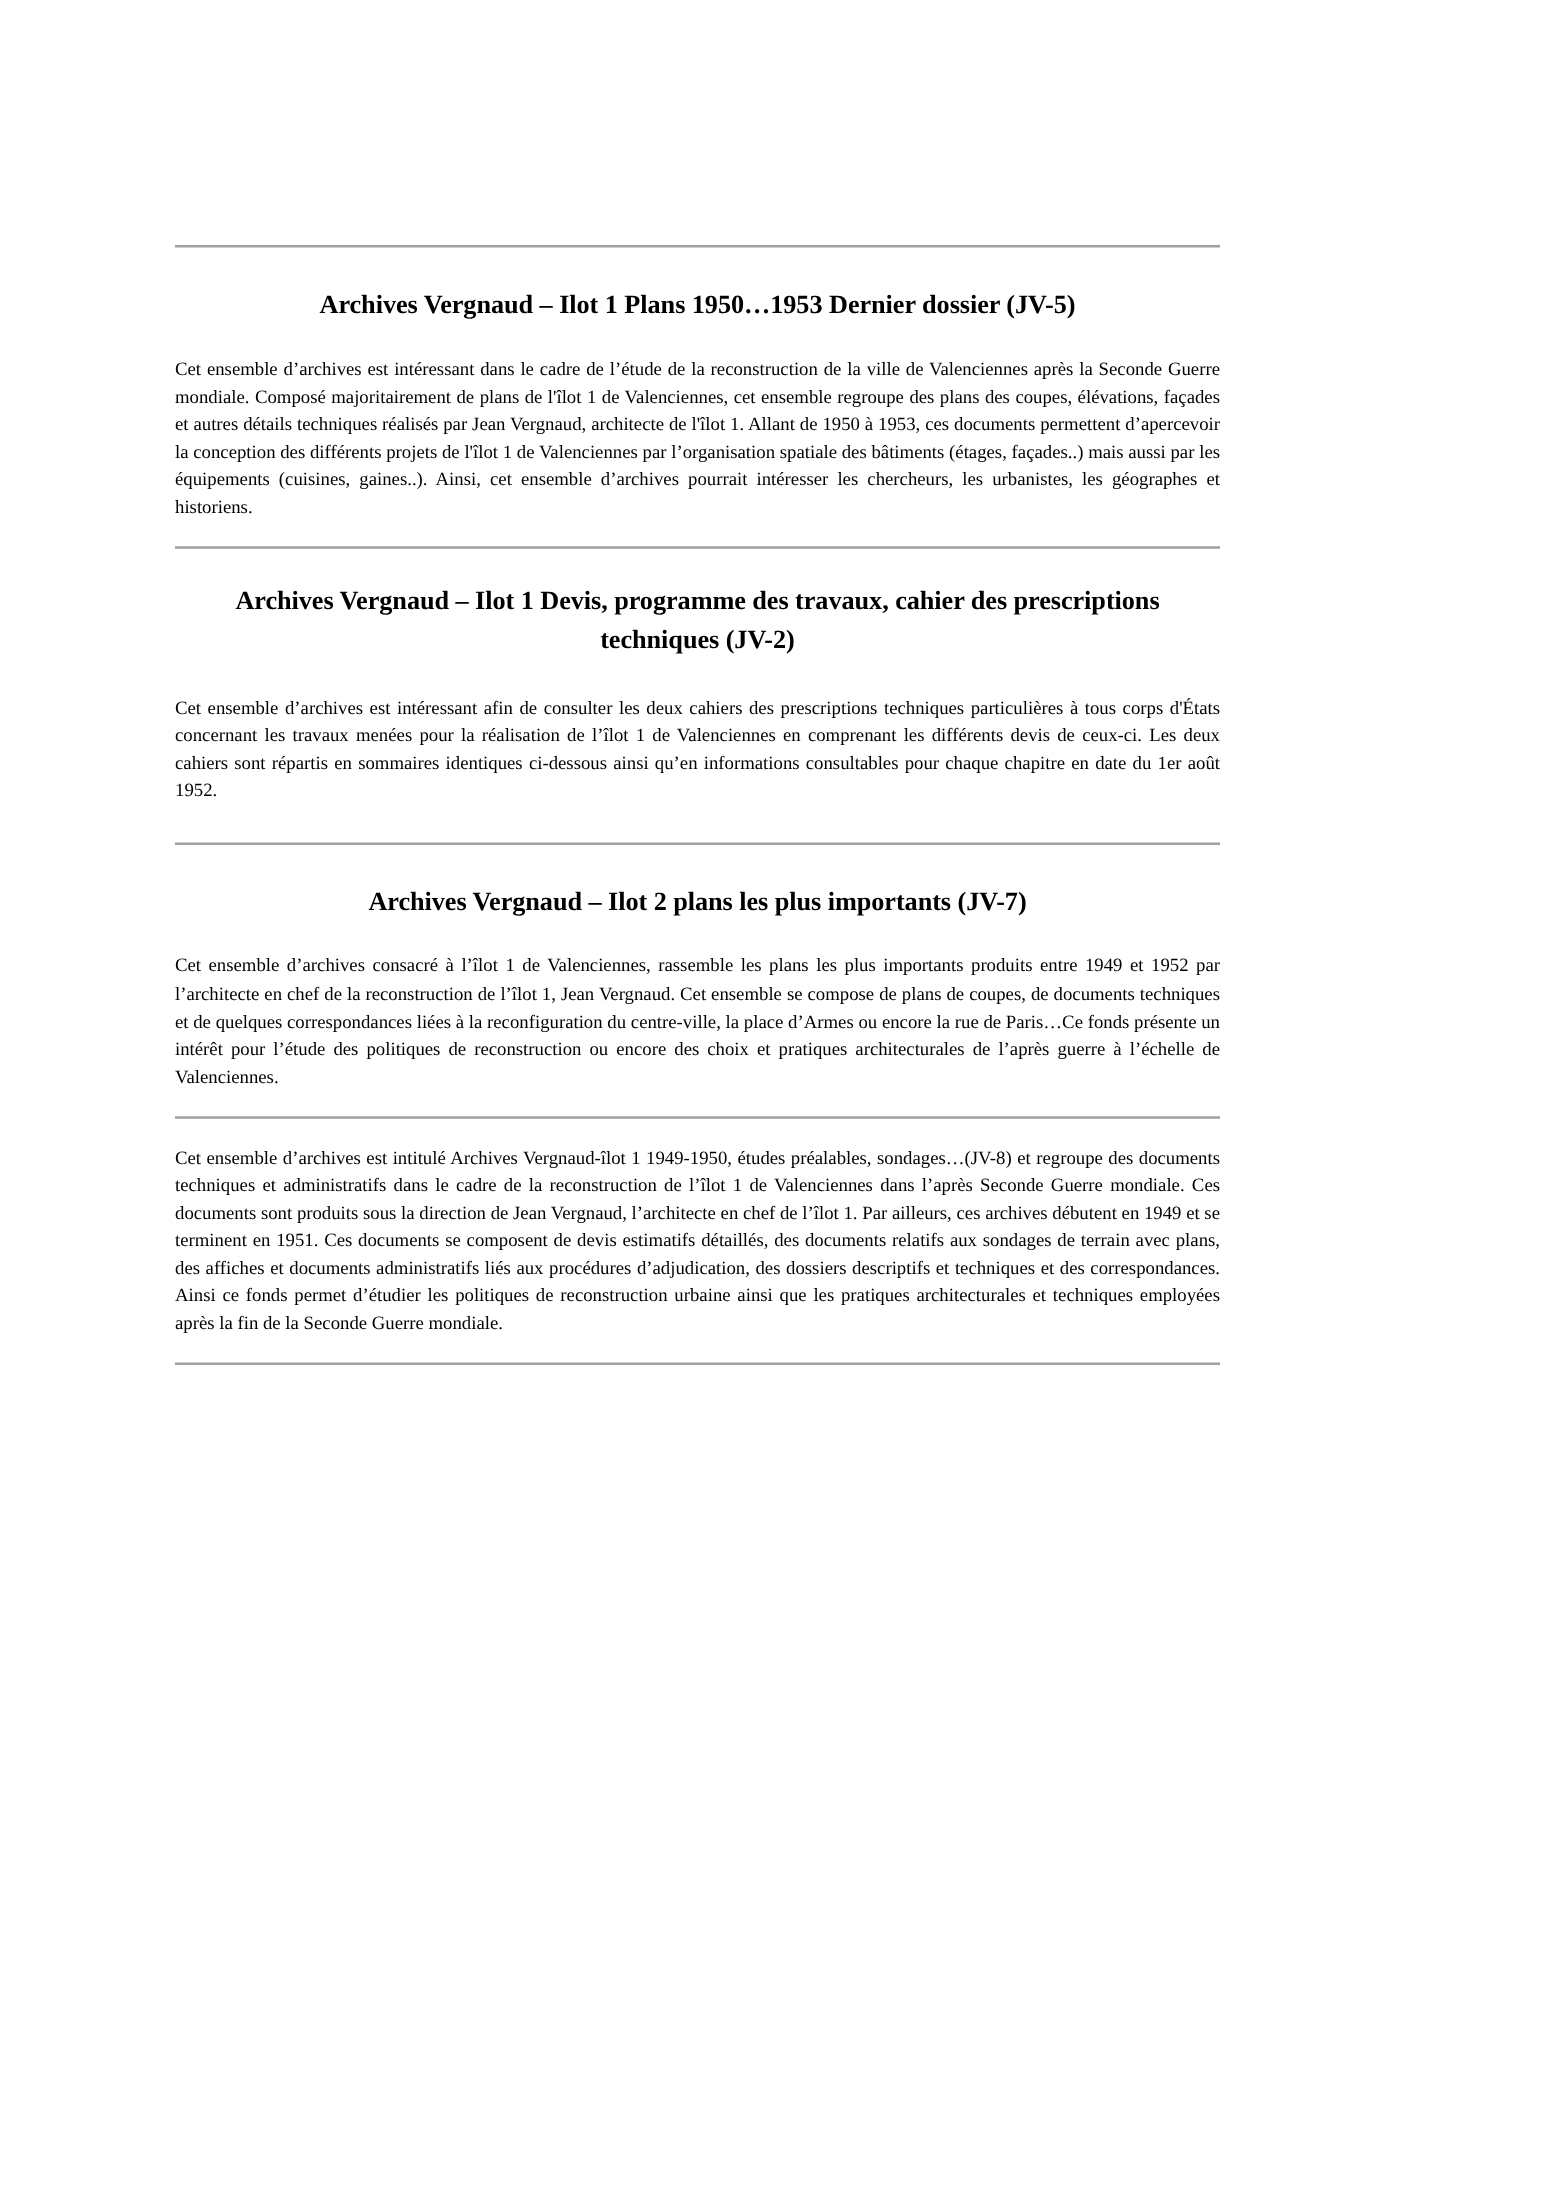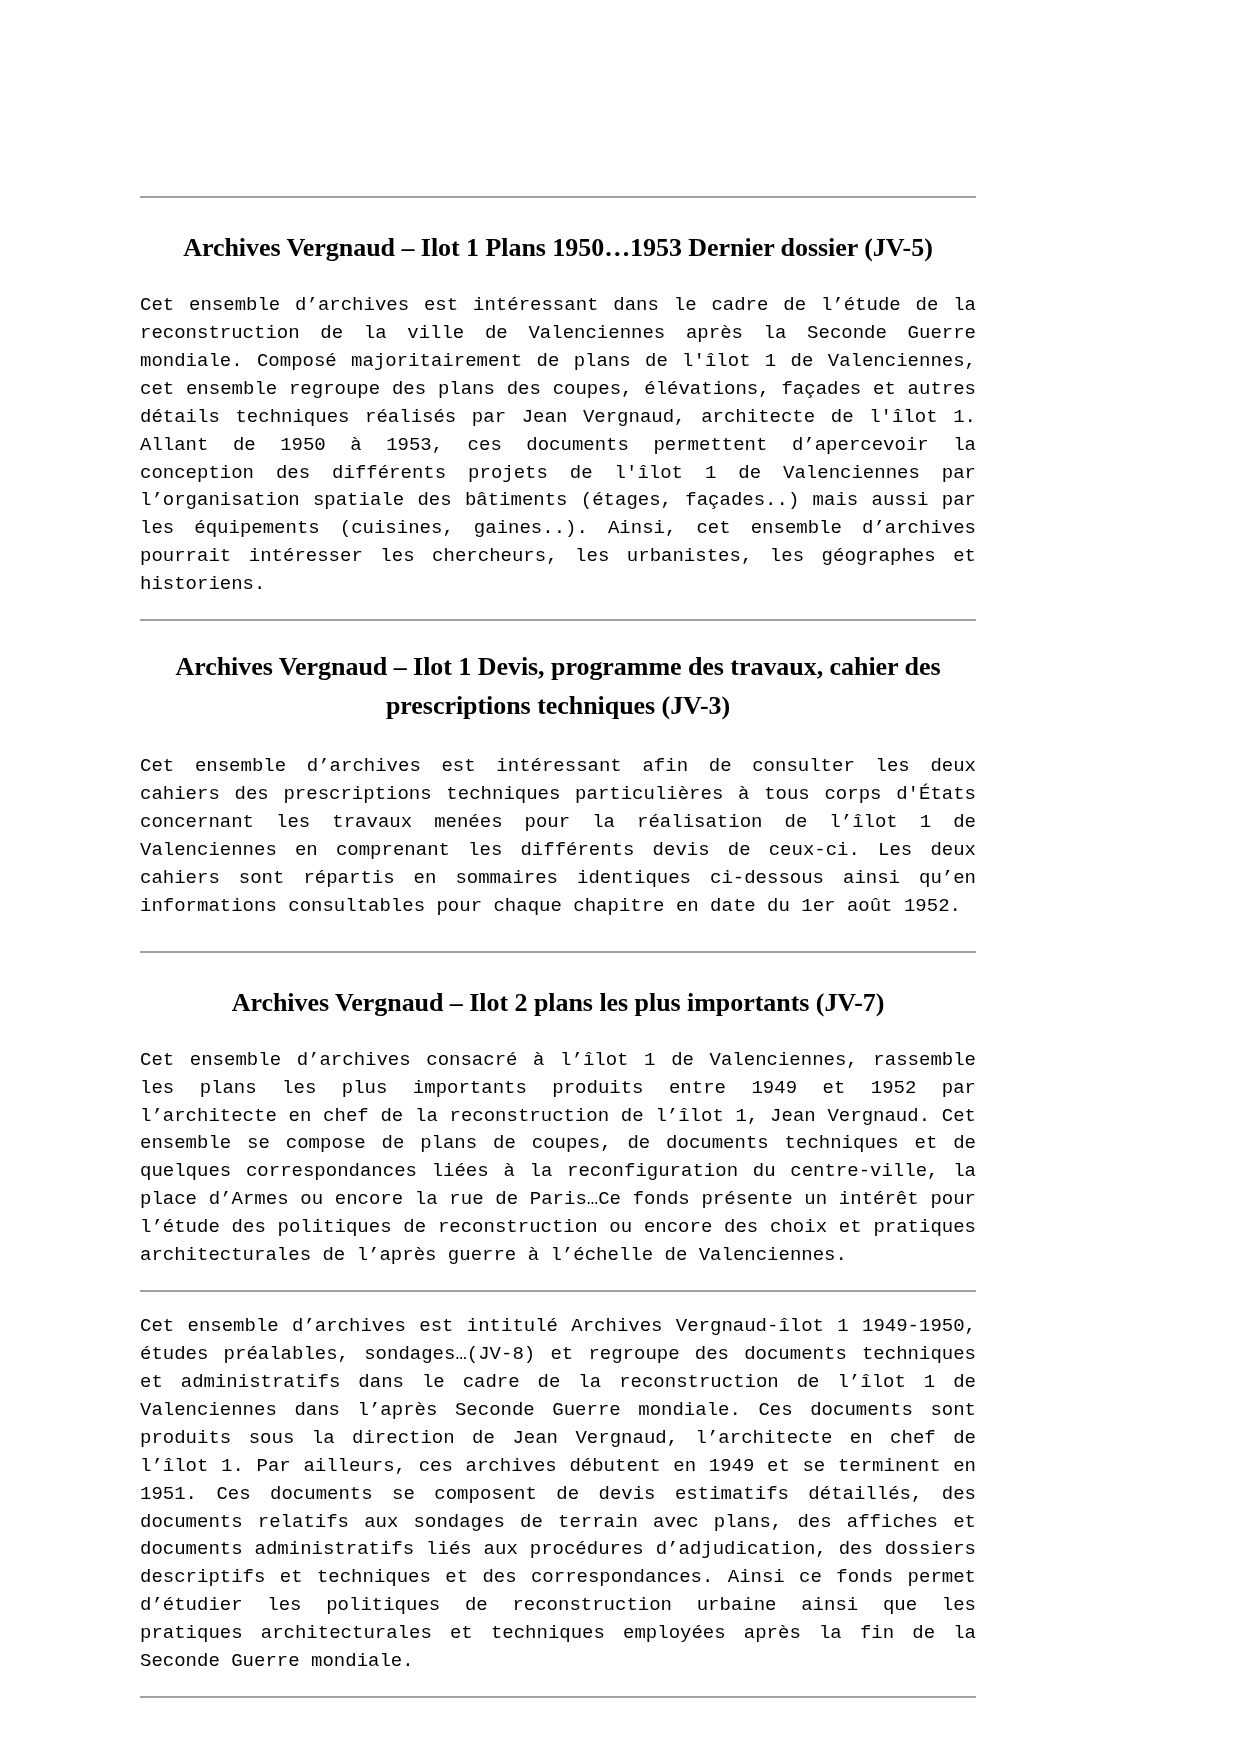--- a/index.html
+++ b/index.html
@@ -30,43 +30,42 @@
   
   .rule {
     height: 0;
     border-top: 2px solid #a0a0a0;
     margin: 0;
     width: 100%;
   }
   h2.heading {
     font-family: "Liberation Serif", "DejaVu Serif", serif;
     font-weight: bold;
-    font-size: 26px;
+    font-size: 21px;
     line-height: 1.5;
     text-align: center;
     margin: 0;
     padding: 0;
     letter-spacing: -0.05px;
   }
   .heading-block {
     padding-top: 30px;
     padding-bottom: 4px;
   }
   .heading-block.two-line {
     padding-top: 26px;
   }
   p.body-text {
-    font-size: 19px;
+    font-size: 15px;
     line-height: 1.47;
     text-align: justify;
     text-justify: inter-word;
     margin: 0;
     padding: 0;
     hyphens: none;
-    font-family: Liberation Mono, monospace;
   }
   .para-block {
     padding-top: 21px;
     padding-bottom: 20px;
   }
   .para-block.tight {
     padding-top: 24px;
     padding-bottom: 30px;
   }
 </style>
@@ -79,21 +78,21 @@
     <div class="rule"></div>
     <div class="heading-block">
       <h2 class="heading">Archives Vergnaud – Ilot 1 Plans 1950…1953 Dernier dossier (JV-5)</h2>
     </div>
     <div class="para-block">
       <p class="body-text">Cet ensemble d’archives est intéressant dans le cadre de l’étude de la reconstruction de la ville de Valenciennes après la Seconde Guerre mondiale. Composé majoritairement de plans de l'îlot 1 de Valenciennes, cet ensemble regroupe des plans des coupes, élévations, façades et autres détails techniques réalisés par Jean Vergnaud, architecte de l'îlot 1. Allant de 1950 à 1953, ces documents permettent d’apercevoir la conception des différents projets de l'îlot 1 de Valenciennes par l’organisation spatiale des bâtiments (étages, façades..) mais aussi par les équipements (cuisines, gaines..). Ainsi, cet ensemble d’archives pourrait intéresser les chercheurs, les urbanistes, les géographes et historiens.</p>
     </div>
 
     <div class="rule"></div>
     <div class="heading-block two-line">
-      <h2 class="heading">Archives Vergnaud – Ilot 1 Devis, programme des travaux, cahier des prescriptions techniques (JV-3)</h2>
+      <h2 class="heading">Archives Vergnaud – Ilot 1 Devis, programme des travaux, cahier des prescriptions techniques (JV-2)</h2>
     </div>
     <div class="para-block tight">
       <p class="body-text">Cet ensemble d’archives est intéressant afin de consulter les deux cahiers des prescriptions techniques particulières à tous corps d'États concernant les travaux menées pour la réalisation de l’îlot 1 de Valenciennes en comprenant les différents devis de ceux-ci. Les deux cahiers sont répartis en sommaires identiques ci-dessous ainsi qu’en informations consultables pour chaque chapitre en date du 1er août 1952.</p>
     </div>
 
     <div class="rule"></div>
     <div class="heading-block">
       <h2 class="heading">Archives Vergnaud – Ilot 2 plans les plus importants (JV-7)</h2>
     </div>
     <div class="para-block">

